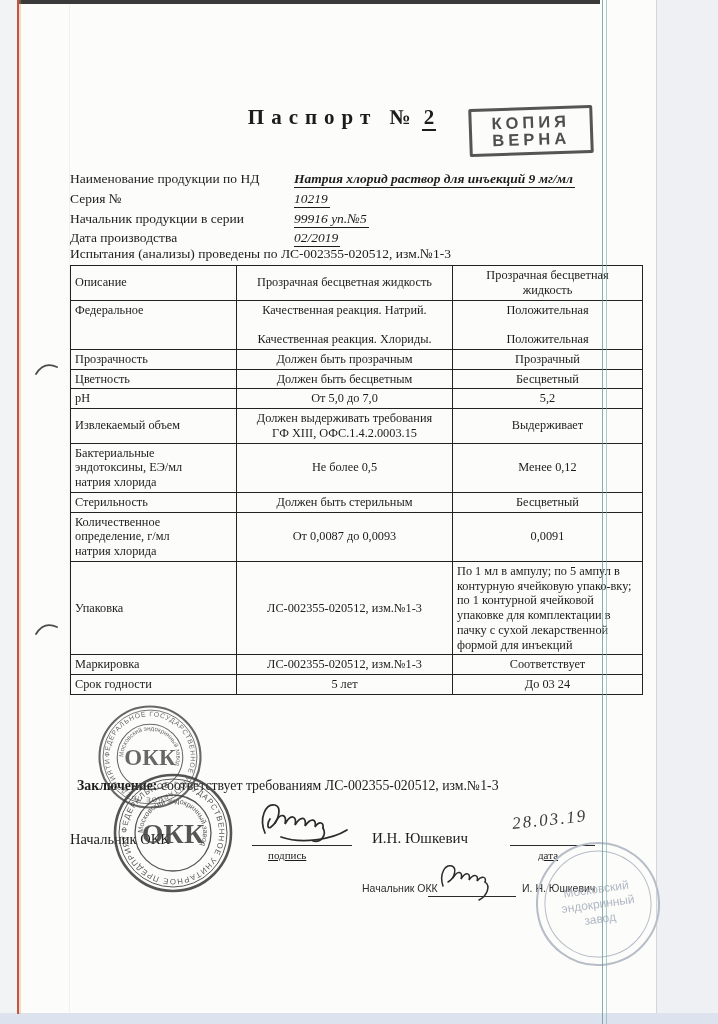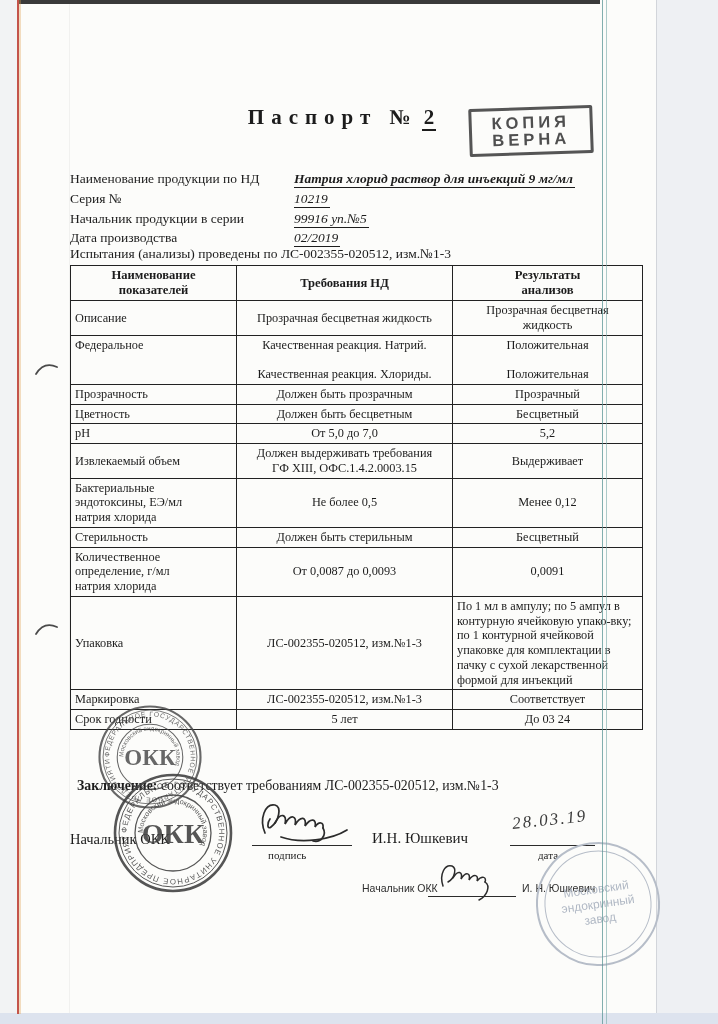--- a/index.html
+++ b/index.html
@@ -37,21 +37,21 @@
       table-layout:fixed;font-size:12.3px;line-height:1.2;z-index:3;background:transparent;}
   .doc-table th,.doc-table td{border:1.6px solid #222;padding:2px 4px;white-space:pre-line;
       vertical-align:middle;text-align:center;overflow:hidden;}
   .doc-table th{font-weight:bold;font-size:12.6px;}
   .doc-table td.nm{text-align:left;}
   .doc-table td.lf{text-align:left;}
 
   .conclusion{left:70px;top:778px;width:560px;font-size:13.8px;z-index:3;padding-left:7px;}
   .sign-role{left:70px;top:831px;font-size:14.5px;z-index:4;}
   .sig-line{border-bottom:1.4px solid #2b2b2b;z-index:4;}
-  .sig-label{font-size:11px;z-index:4;}
+  .sig-label{font-size:11px;z-index:4;text-decoration:underline;}
   .sign-name{left:372px;top:830px;font-size:15px;z-index:4;}
   .hand-date{left:512px;top:810px;font-size:17px;font-style:italic;letter-spacing:2px;
       transform:rotate(-6deg);color:#3a3a3a;z-index:4;}
   .small-sign{font-family:"Liberation Sans",sans-serif;font-size:10.5px;color:#2e2e2e;z-index:4;}
 
   svg{overflow:visible;}
   .stamp-svg{z-index:5;pointer-events:none;}
 </style>
 </head>
 <body>
@@ -85,27 +85,20 @@
 
   <div class="a tests-line">Испытания (анализы) проведены по ЛС-002355-020512, изм.№1-3</div>
 
   <table class="doc-table">
     <colgroup>
         <col style="width:166px">
         <col style="width:216px">
         <col style="width:190px">
       </colgroup>
     <tbody>
-        <tr>
-      <th>Наименование
-показателей</th>
-      <th>Требования НД</th>
-      <th>Результаты
-анализов</th>
-    </tr>
     <tr>
       <td class="nm">Описание</td>
       <td>Прозрачная бесцветная жидкость</td>
       <td>Прозрачная бесцветная
 жидкость</td>
     </tr>
     <tr>
       <td class="nm" style="vertical-align:top">Федеральное</td>
       <td>Качественная реакция. Натрий.
 

